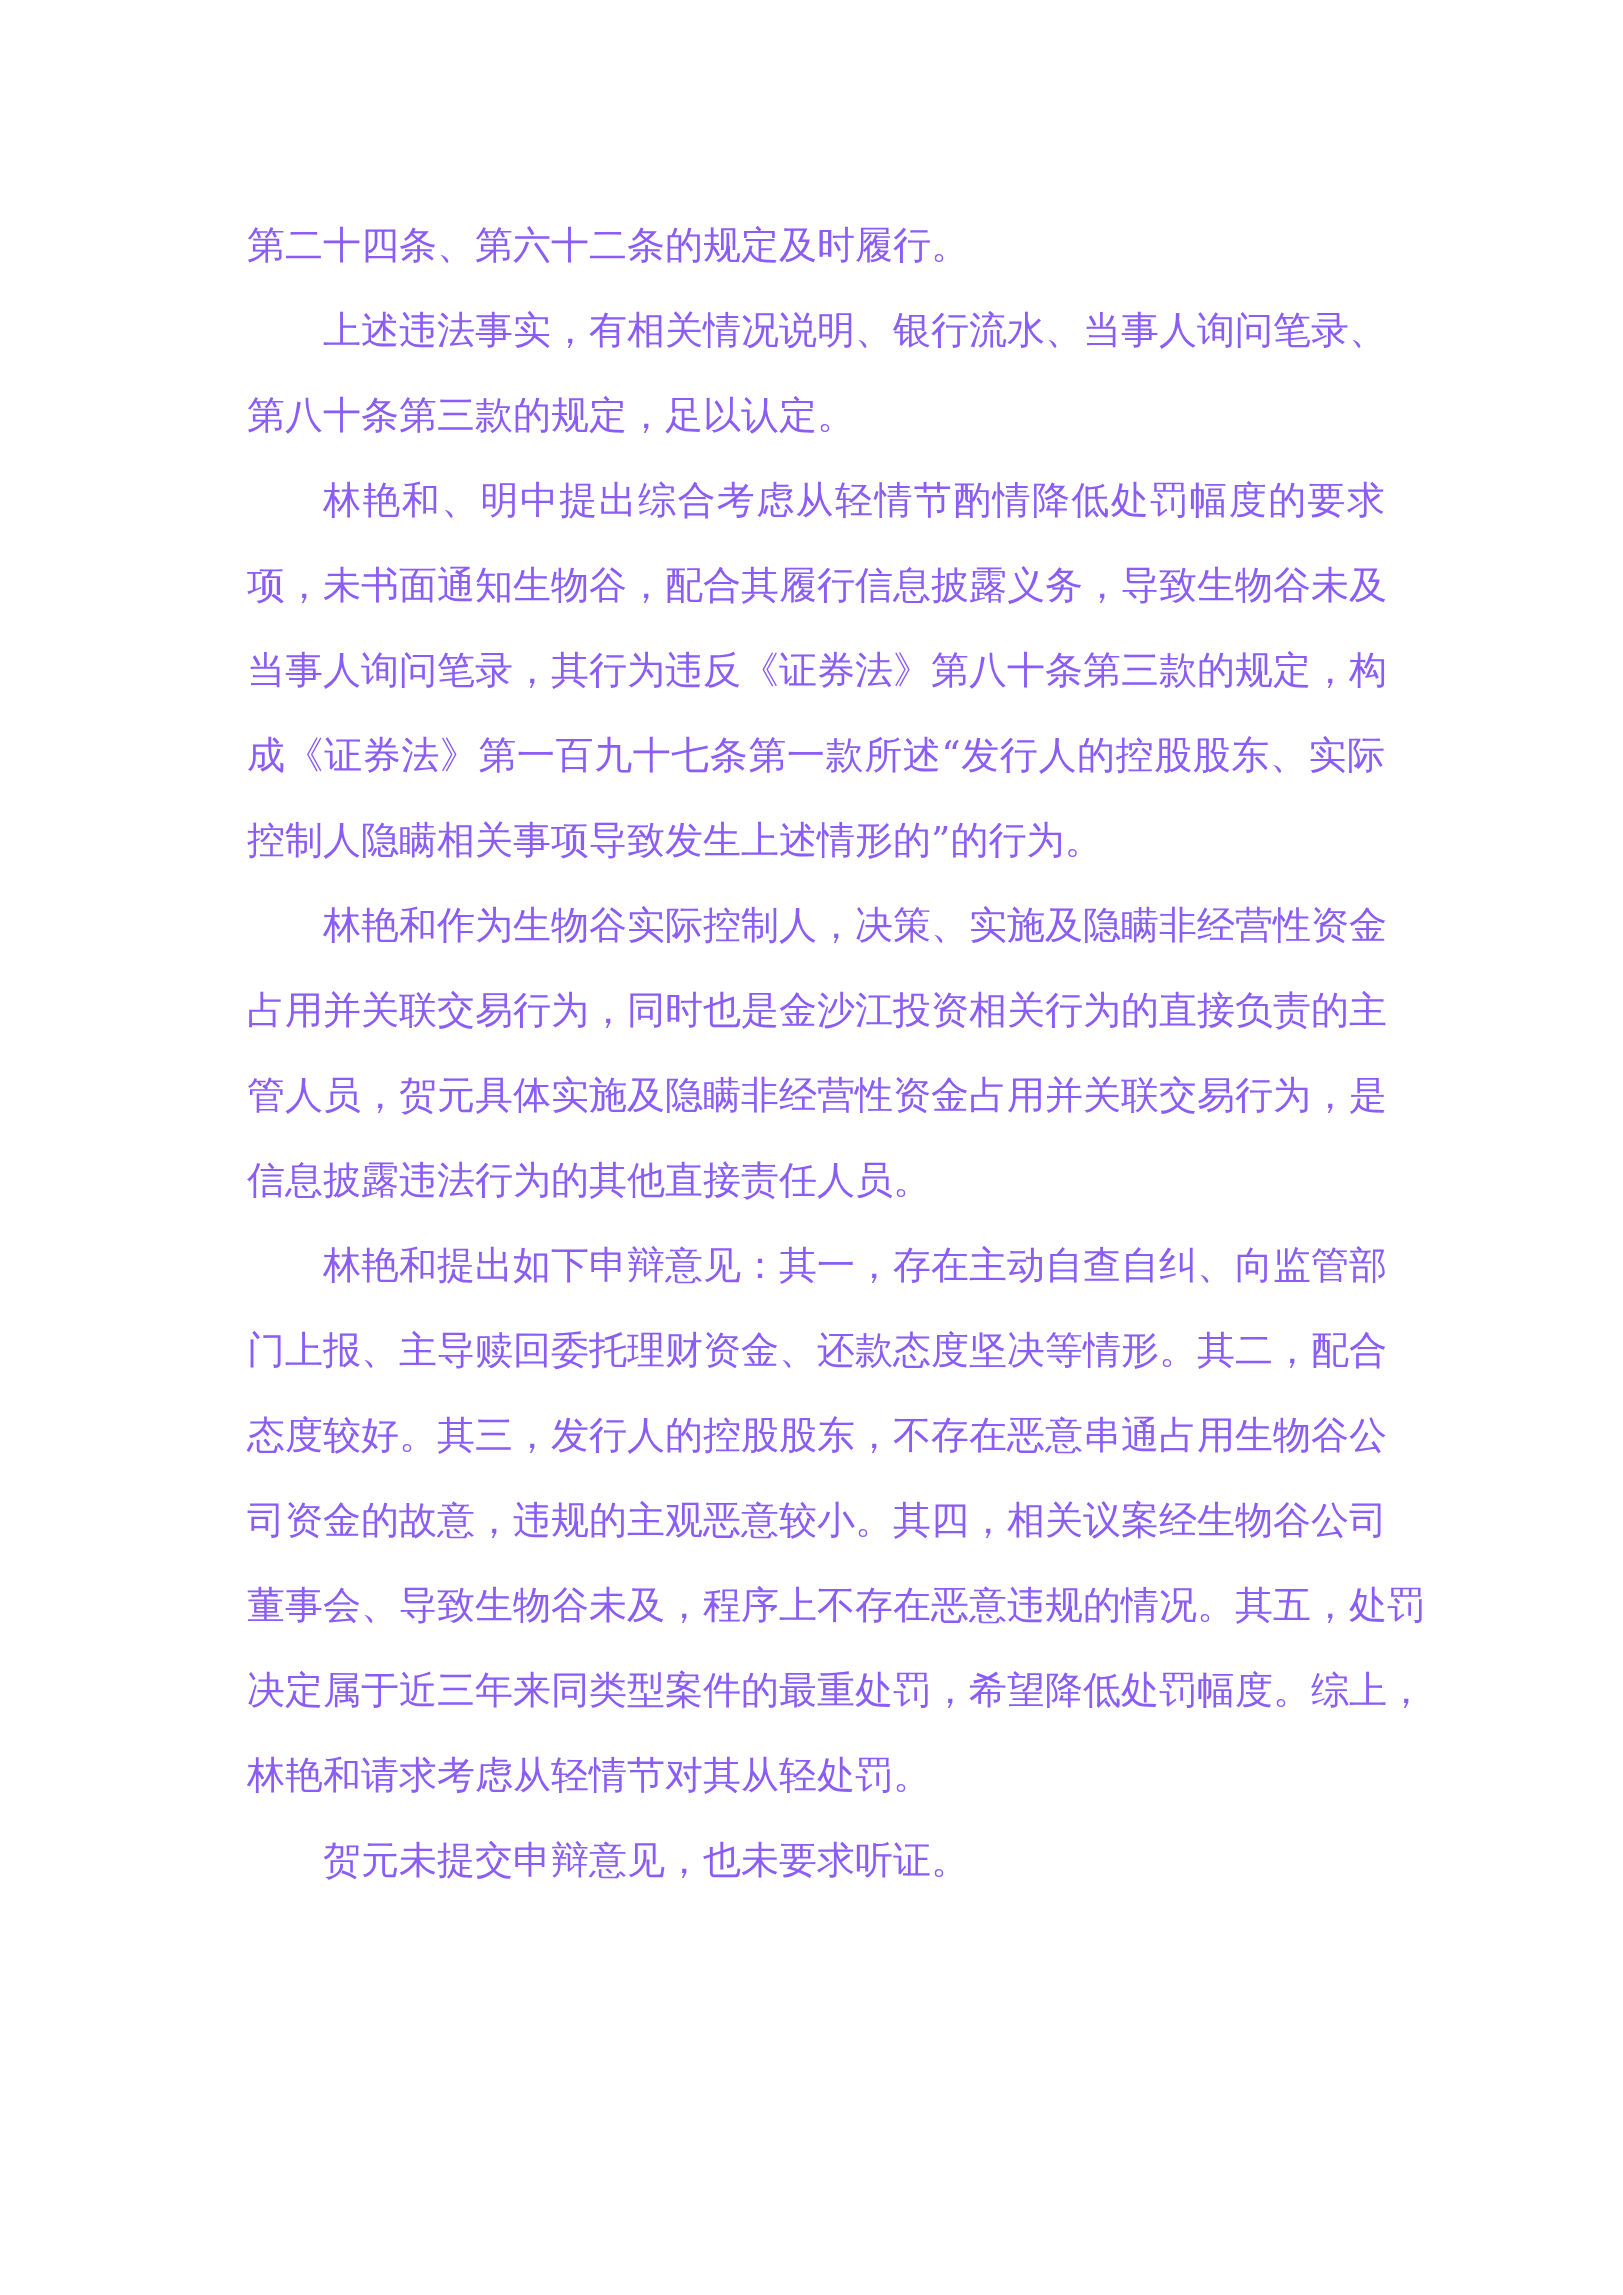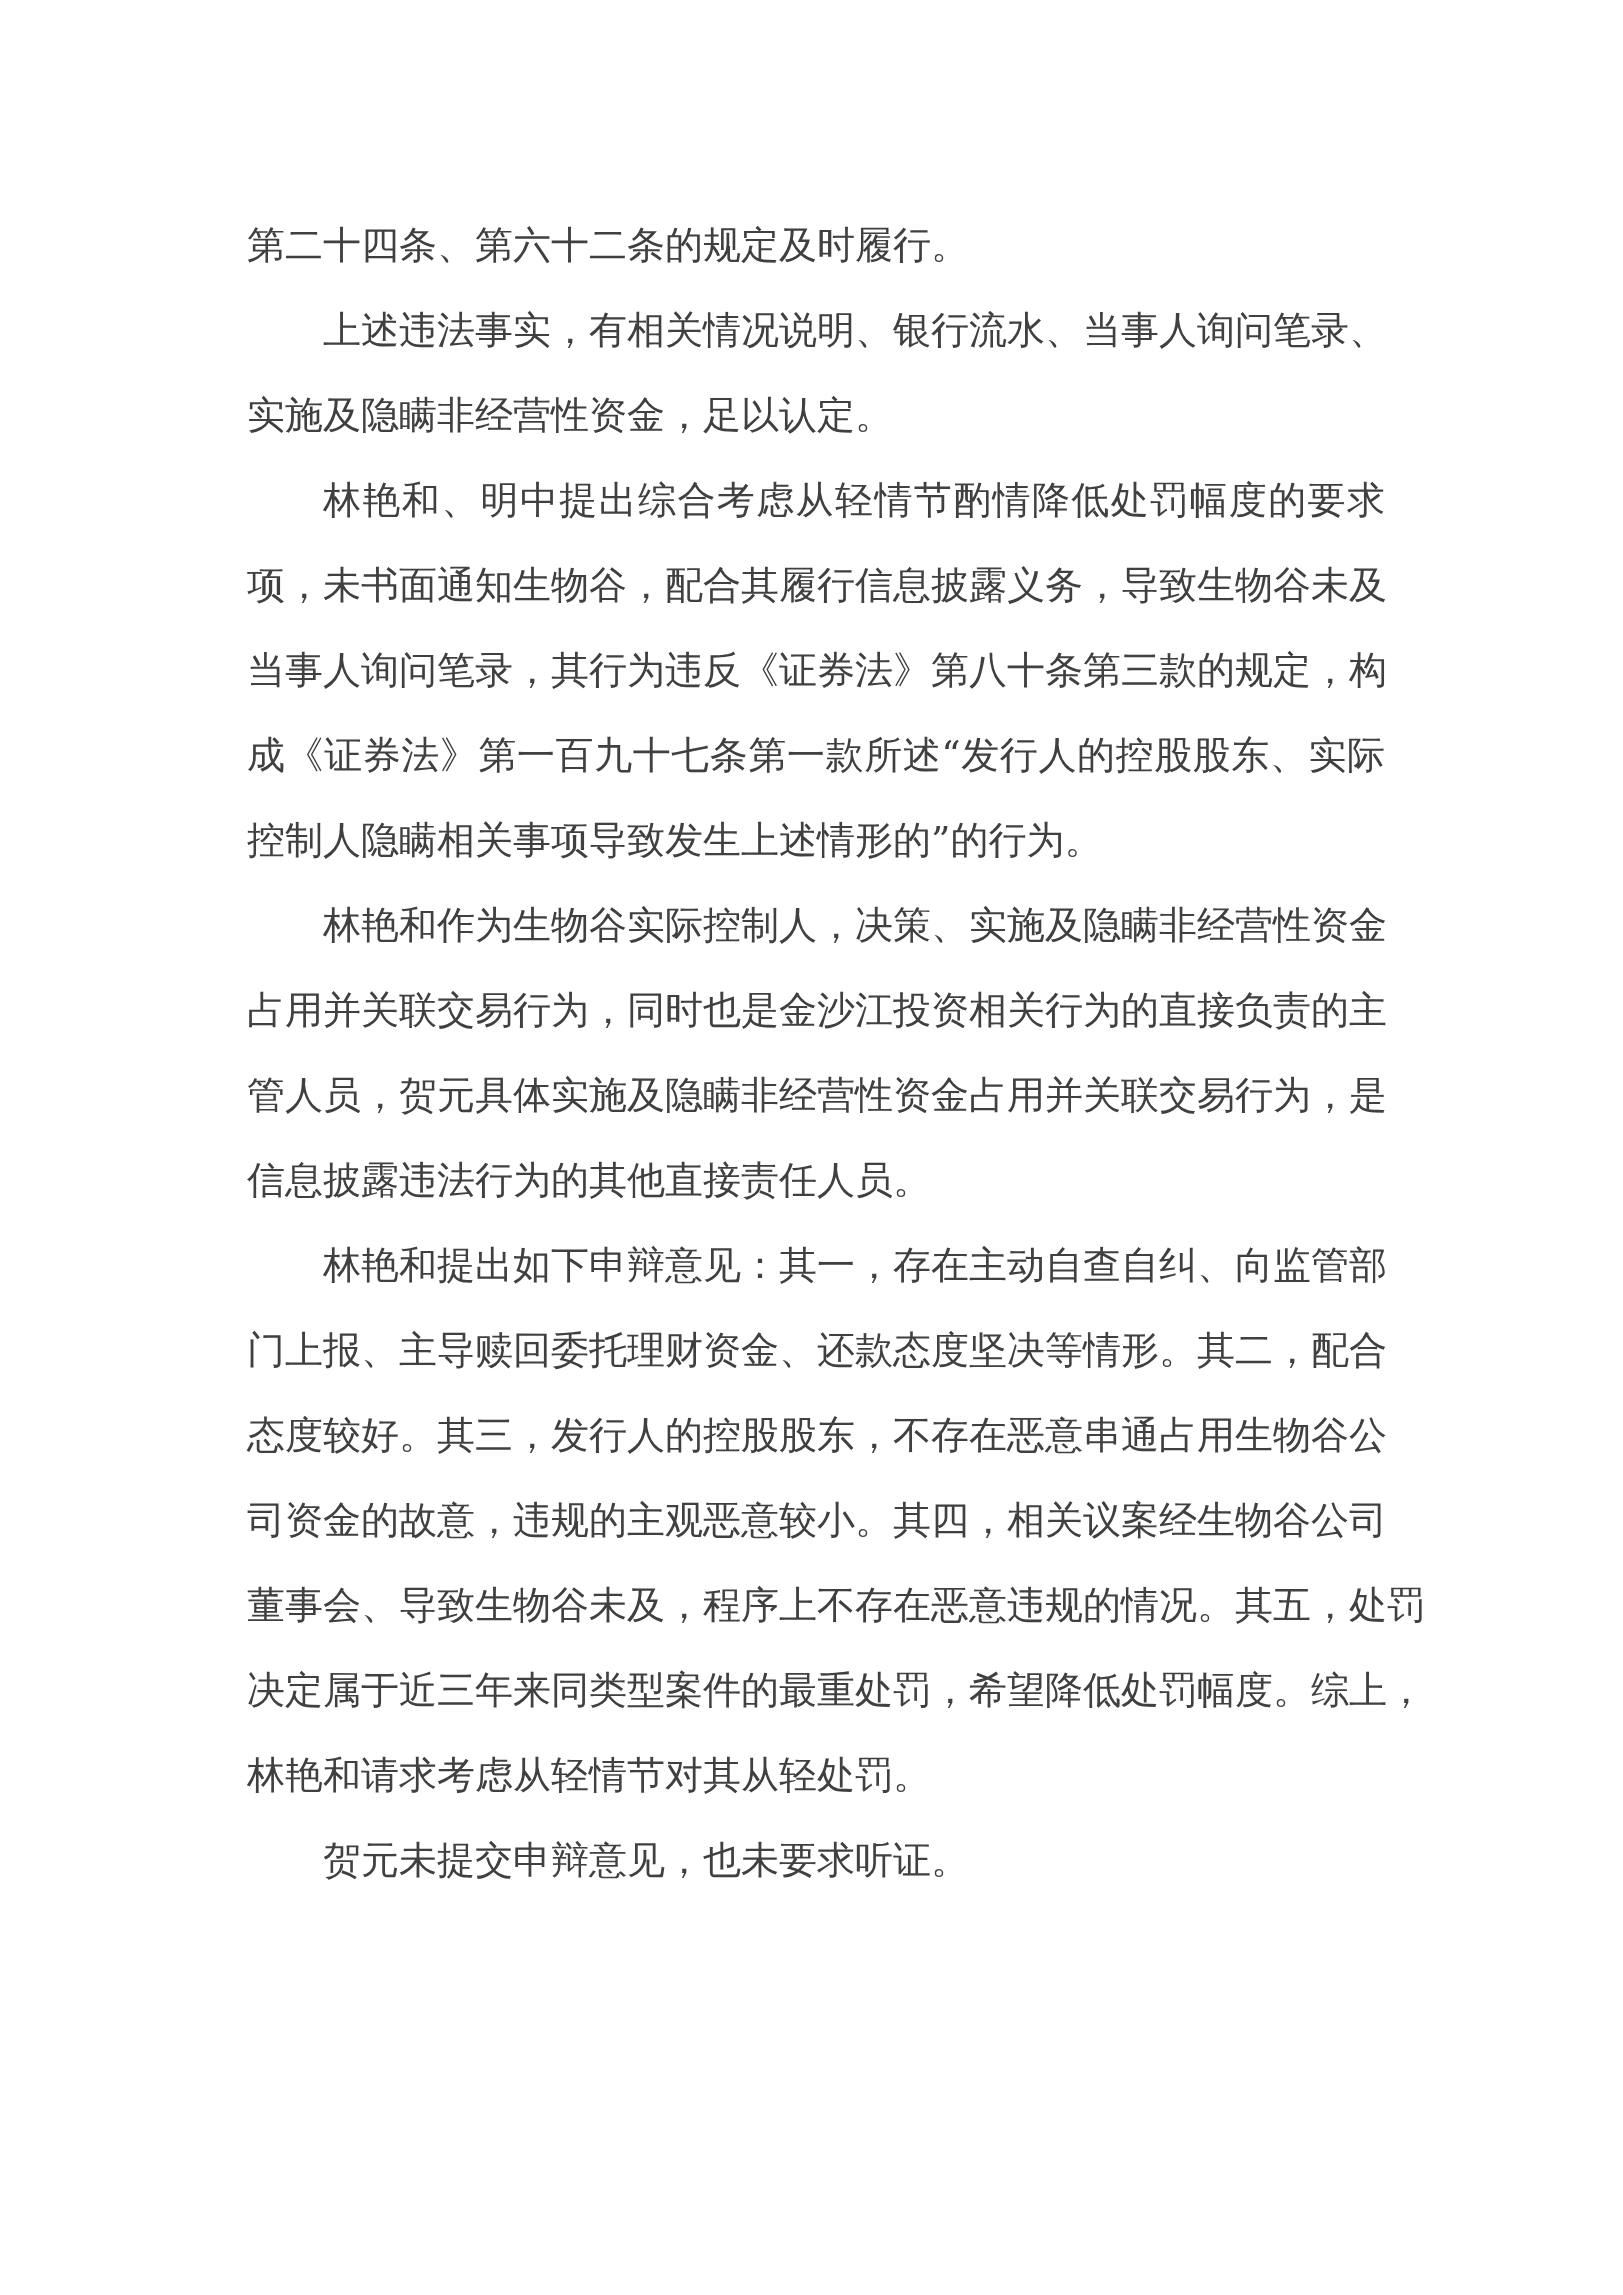--- a/index.html
+++ b/index.html
@@ -5,39 +5,39 @@
   html, body { margin: 0; padding: 0; background: #ffffff; }
   body { width: 1623px; height: 2295px; position: relative; overflow: hidden; }
   .page {
     position: absolute;
     left: 247px;
     top: 203px;
     width: 1138px;
     font-family: "DejaVu Serif", "Liberation Serif", serif;
     font-size: 38px;
     line-height: 85px;
-    color: #404040;
+    color: #8b5cf6;
     text-align: justify;
     text-justify: inter-character;
   }
   .page p { margin: 0; }
   .page p.indent { text-indent: 2em; }
   .line { display: block; white-space: nowrap; text-align-last: justify; }
   .line.last { text-align-last: left; }
 </style>
 </head>
 <body>
 
 <div class="page">
   <p>
     <span class="line last">第二十四条、第六十二条的规定及时履行。</span>
   </p>
   <p class="indent">
     <span class="line">上述违法事实，有相关情况说明、银行流水、当事人询问笔录、</span>
-    <span class="line last" style="text-indent:0">实施及隐瞒非经营性资金，足以认定。</span>
+    <span class="line last" style="text-indent:0">第八十条第三款的规定，足以认定。</span>
   </p>
   <p class="indent">
     <span class="line">林艳和、明中提出综合考虑从轻情节酌情降低处罚幅度的要求</span>
     <span class="line" style="text-indent:0">项，未书面通知生物谷，配合其履行信息披露义务，导致生物谷未及</span>
     <span class="line" style="text-indent:0">当事人询问笔录，其行为违反《证券法》第八十条第三款的规定，构</span>
     <span class="line" style="text-indent:0">成《证券法》第一百九十七条第一款所述“发行人的控股股东、实际</span>
     <span class="line last" style="text-indent:0">控制人隐瞒相关事项导致发生上述情形的”的行为。</span>
   </p>
   <p class="indent">
     <span class="line">林艳和作为生物谷实际控制人，决策、实施及隐瞒非经营性资金</span>

